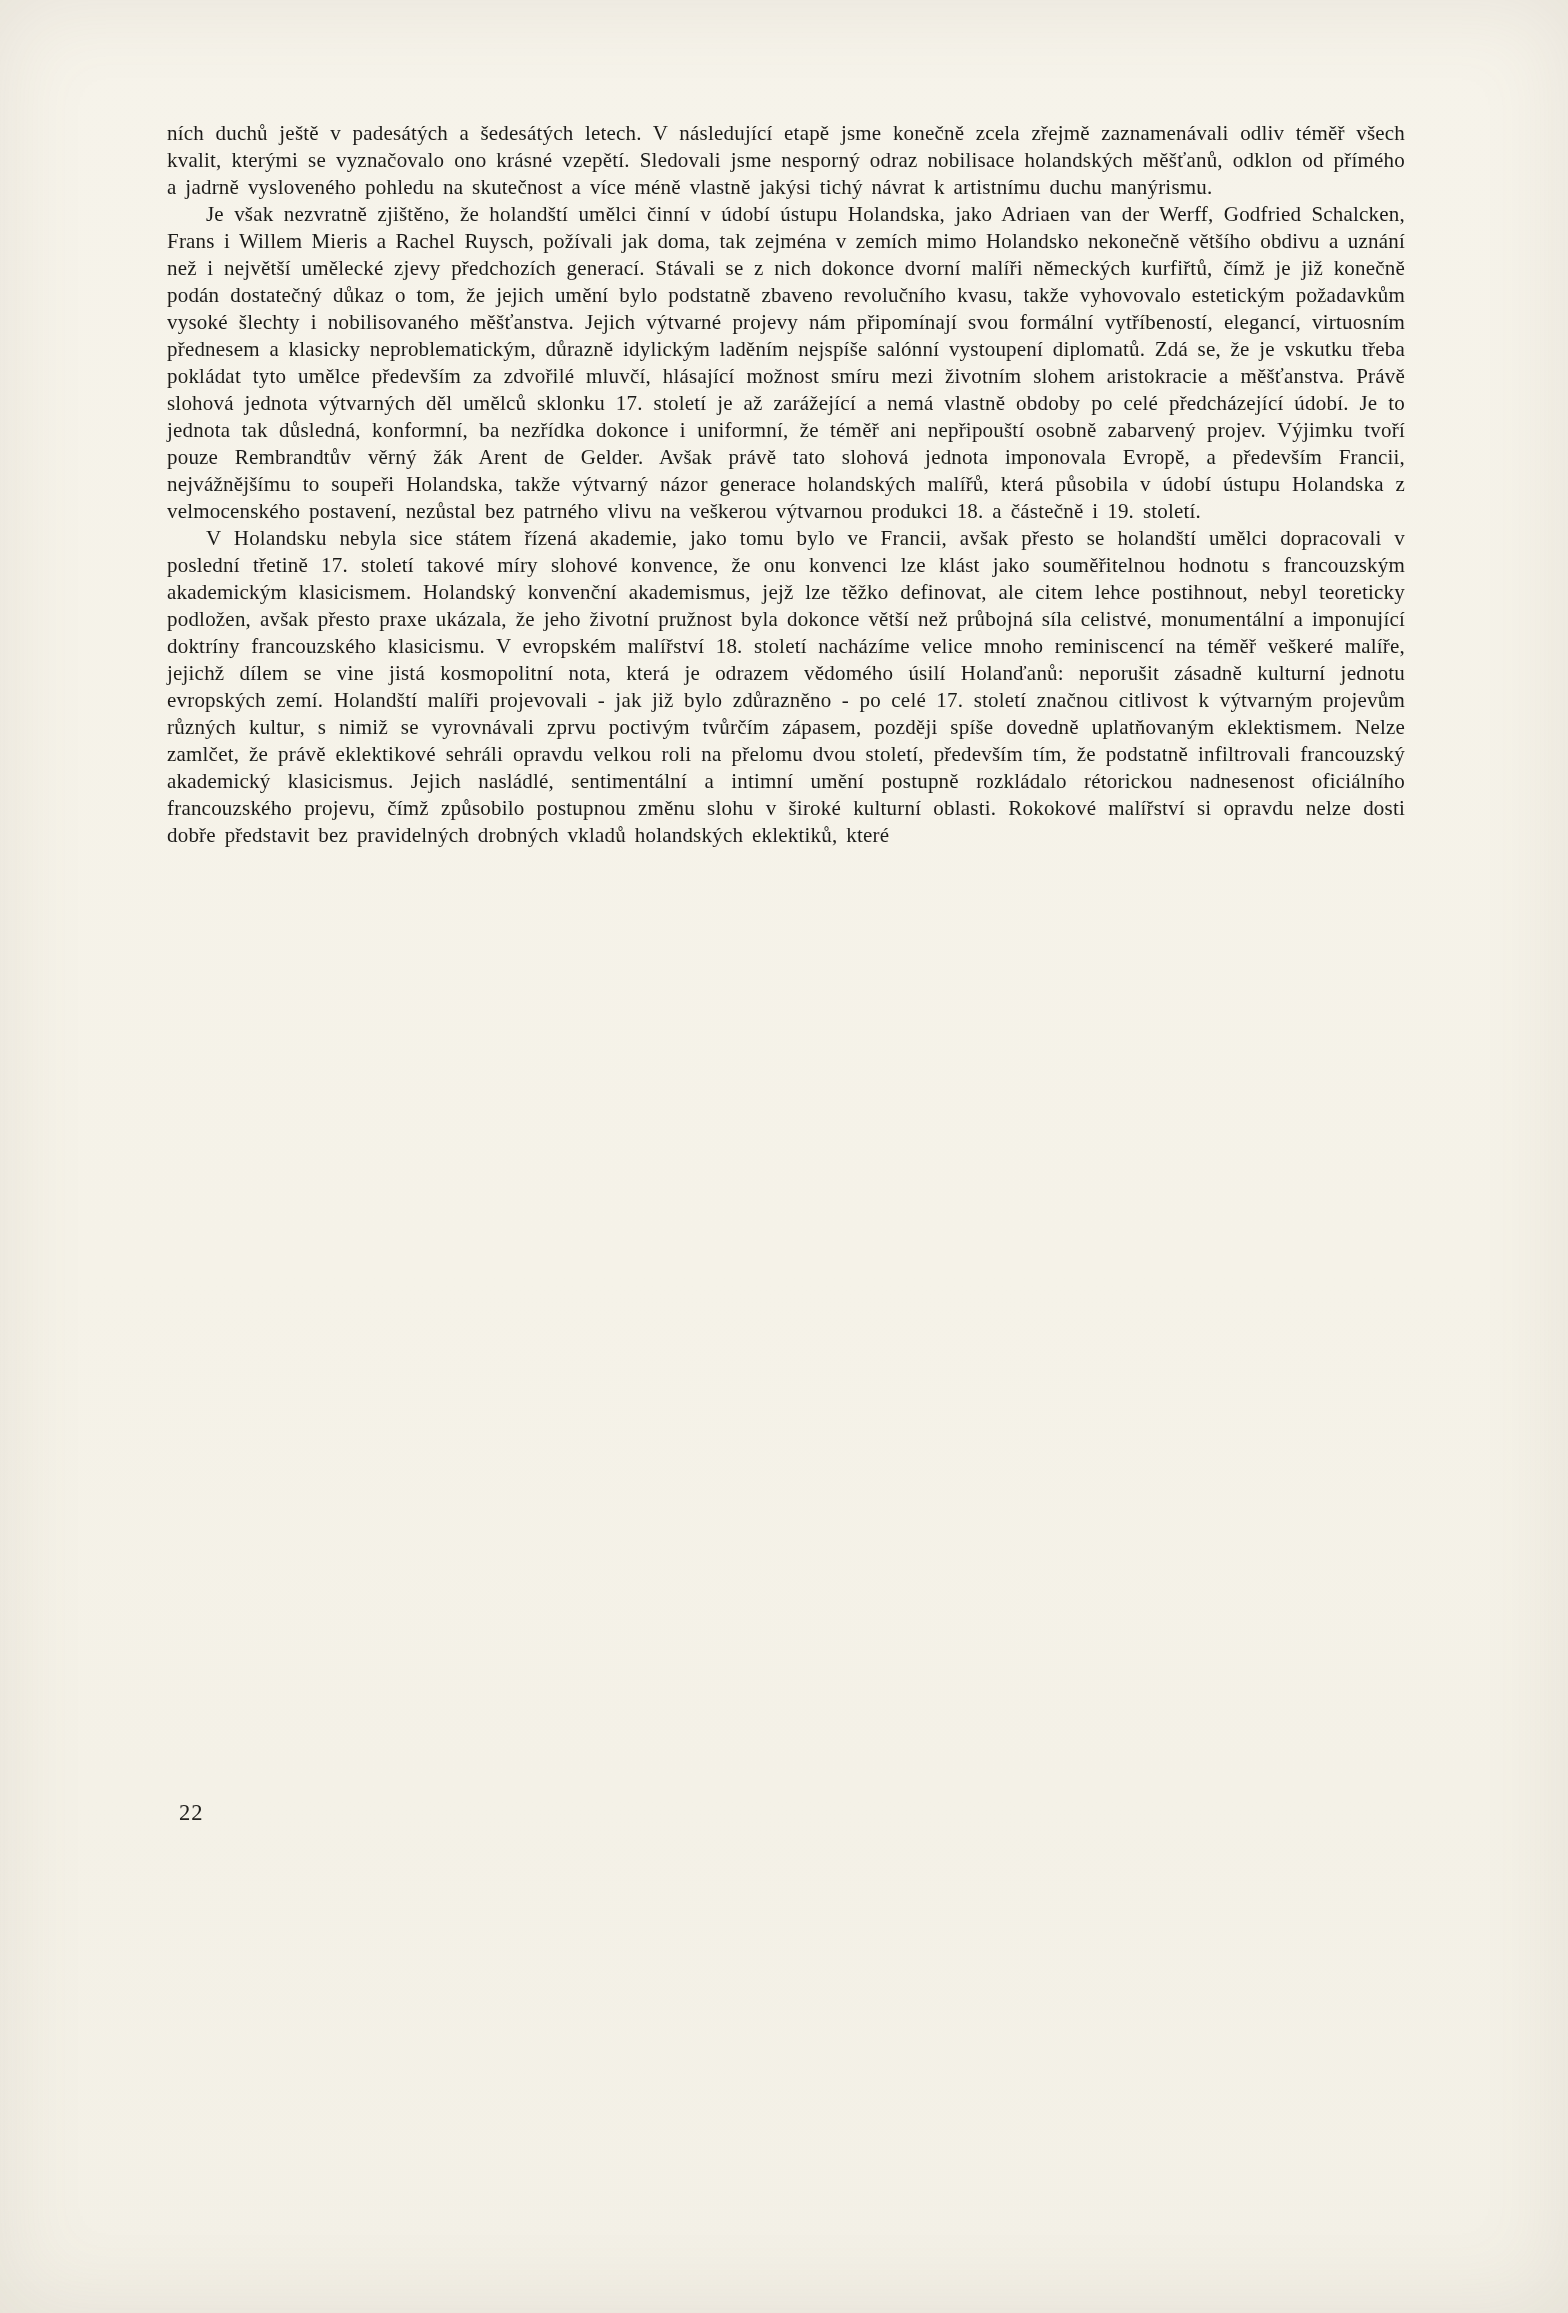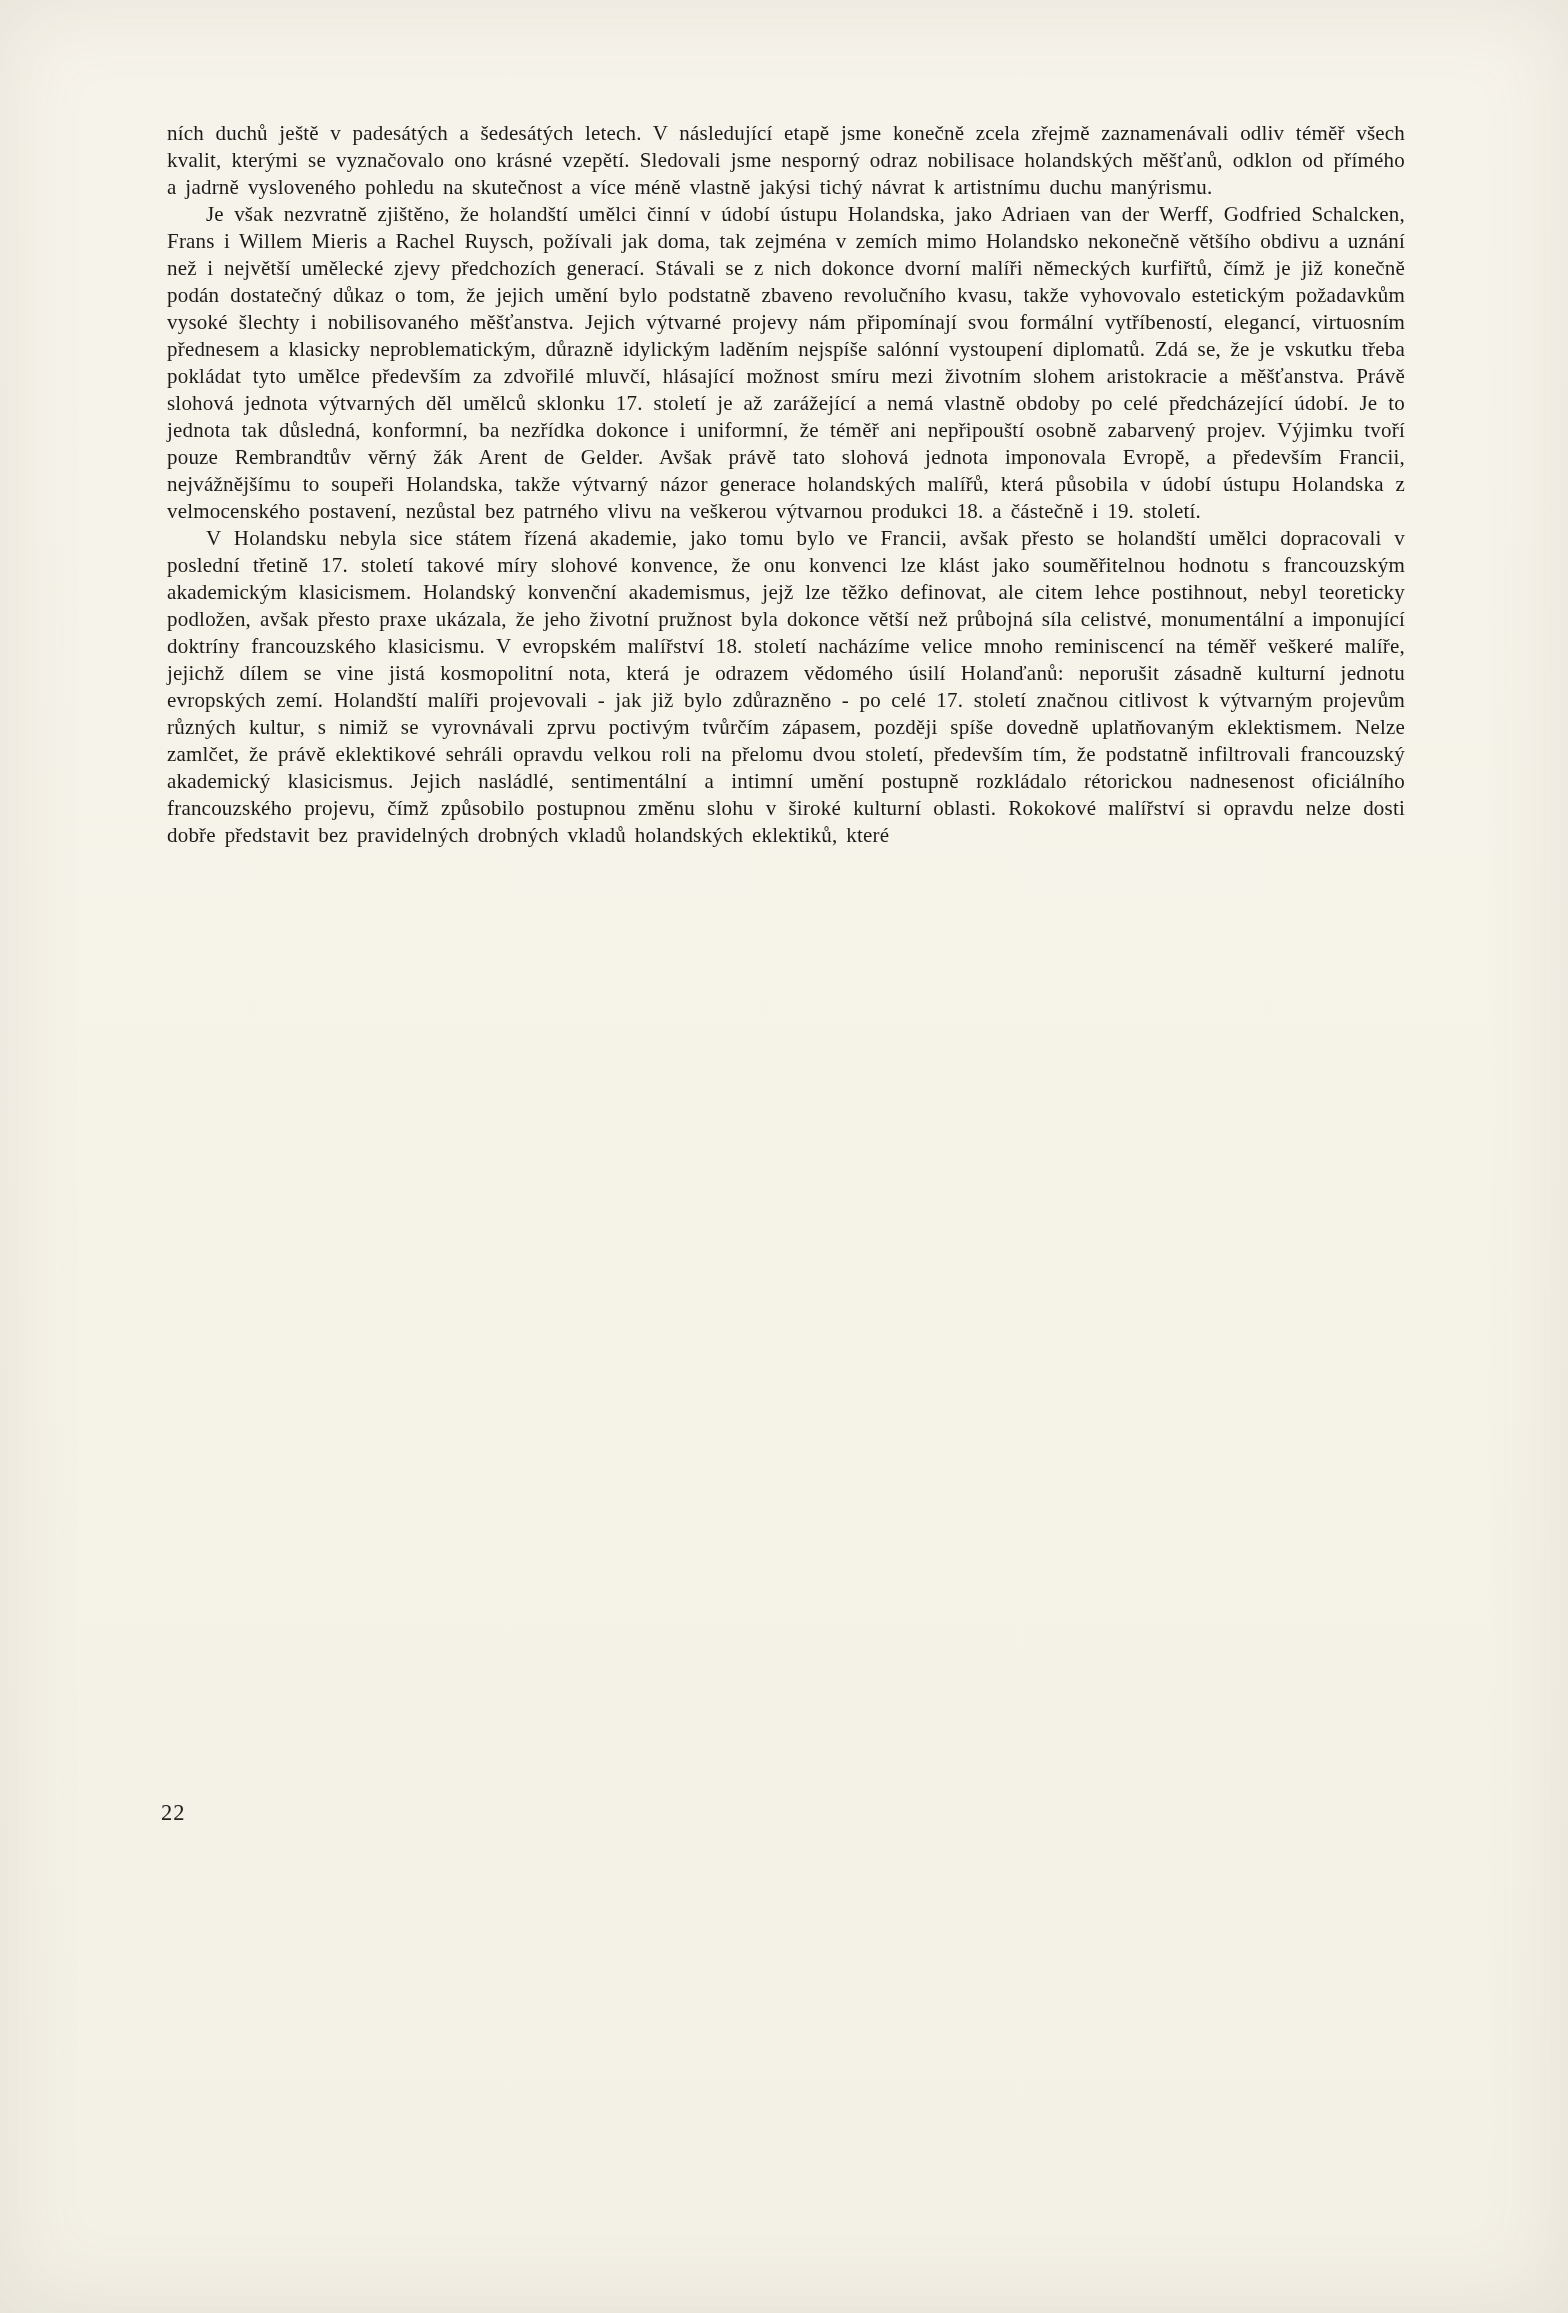--- a/index.html
+++ b/index.html
@@ -42,21 +42,21 @@
   }
   .para {
     margin: 0;
     padding: 0;
   }
   .para.indent {
     text-indent: 39px;
   }
   .page-number {
     position: absolute;
-    left: 161px;
+    left: 179px;
     top: 1800px;
     font-size: 22.5px;
     letter-spacing: 1px;
     color: #23221f;
   }
 </style>
 </head>
 <body>
 
 <div class="page">

